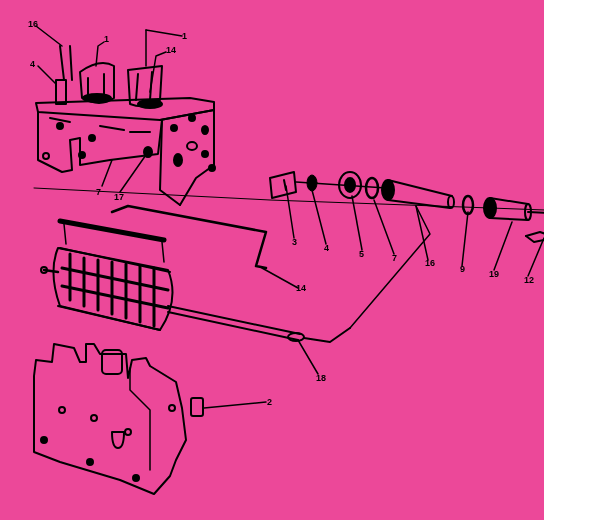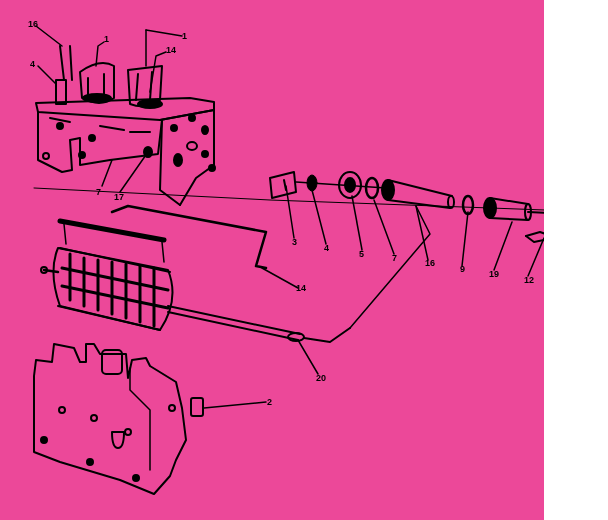--- a/index.html
+++ b/index.html
@@ -183,15 +183,15 @@
   <span class="lbl" style="left:114px;top:193px">17</span>
   <span class="lbl" style="left:292px;top:238px">3</span>
   <span class="lbl" style="left:324px;top:244px">4</span>
   <span class="lbl" style="left:359px;top:250px">5</span>
   <span class="lbl" style="left:392px;top:254px">7</span>
   <span class="lbl" style="left:425px;top:259px">16</span>
   <span class="lbl" style="left:460px;top:265px">9</span>
   <span class="lbl" style="left:489px;top:270px">19</span>
   <span class="lbl" style="left:524px;top:276px">12</span>
   <span class="lbl" style="left:296px;top:284px">14</span>
-  <span class="lbl" style="left:316px;top:374px">20</span>
+  <span class="lbl" style="left:316px;top:374px">18</span>
   <span class="lbl" style="left:267px;top:398px">2</span>
 </div>
 
 </body></html>

